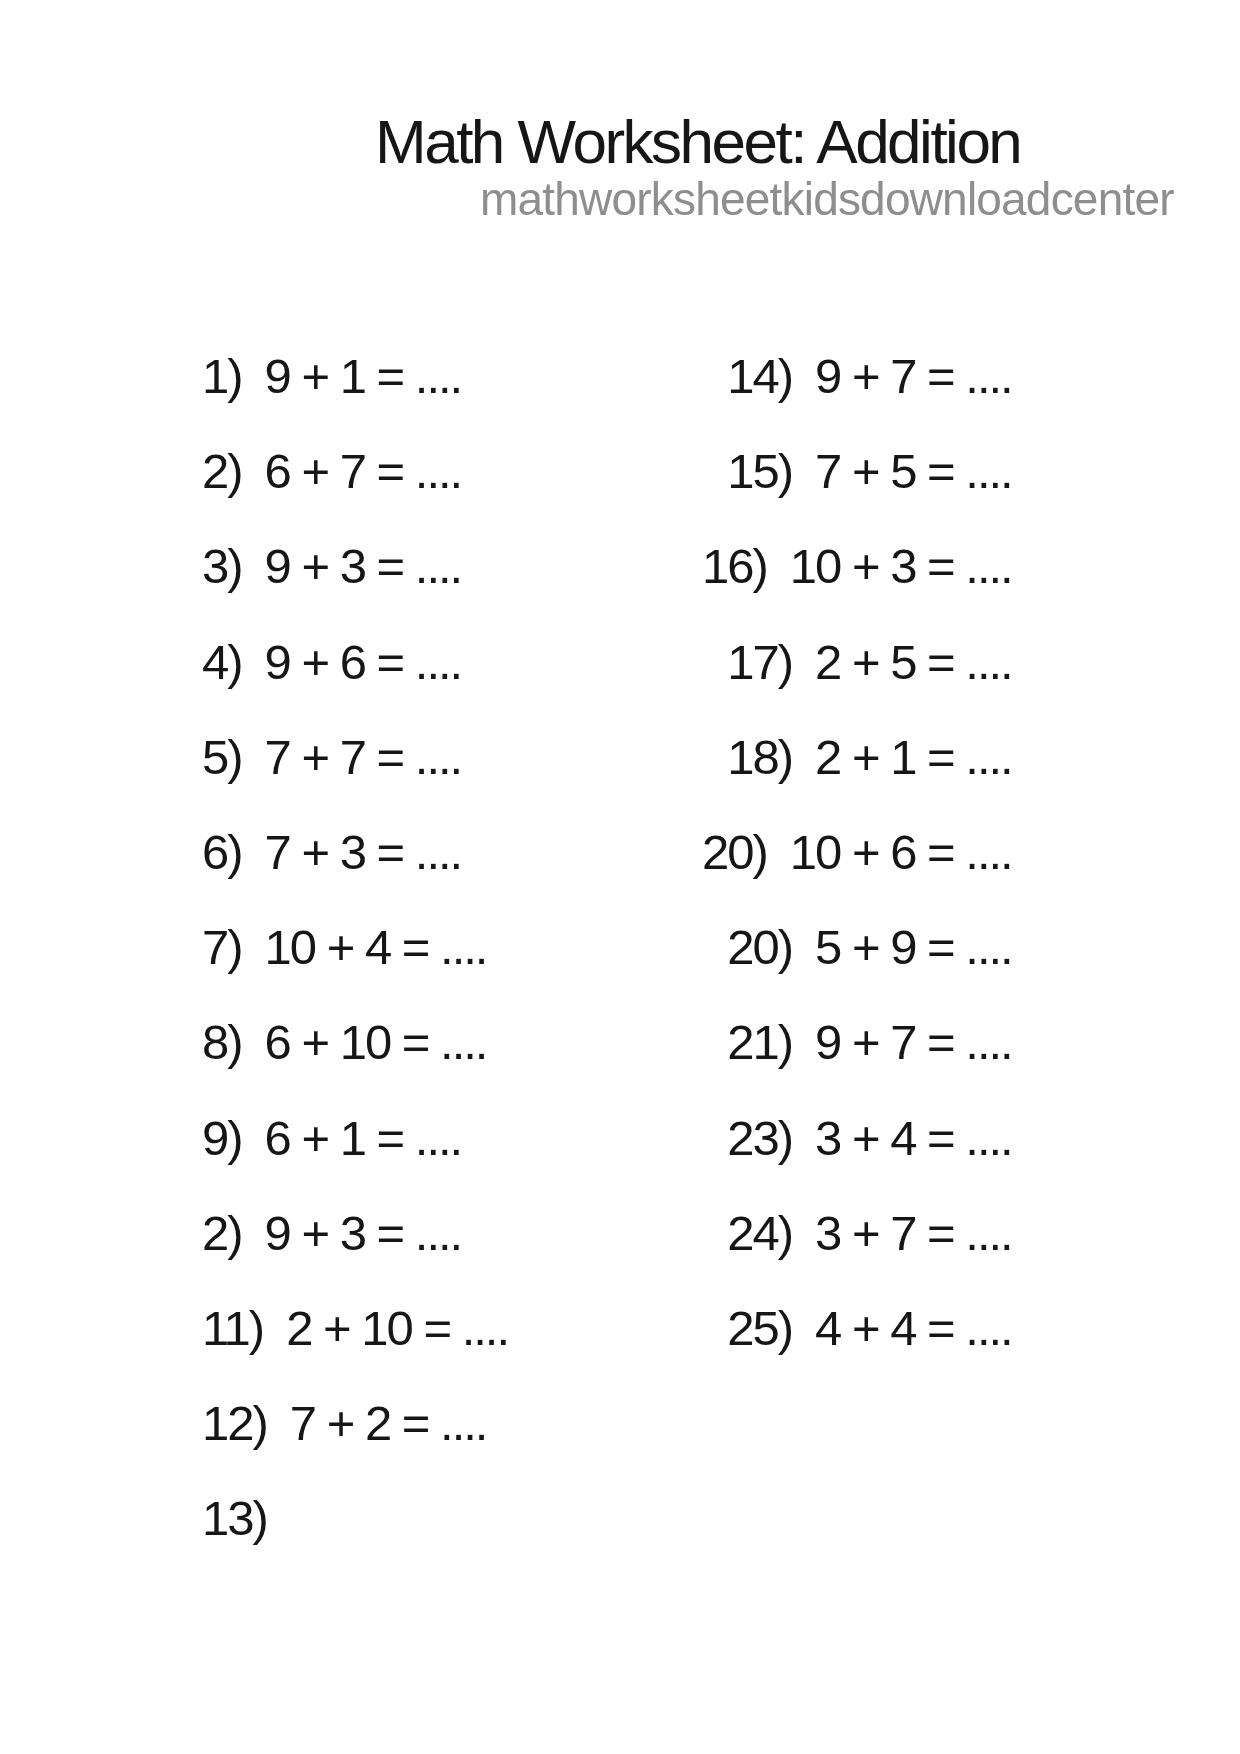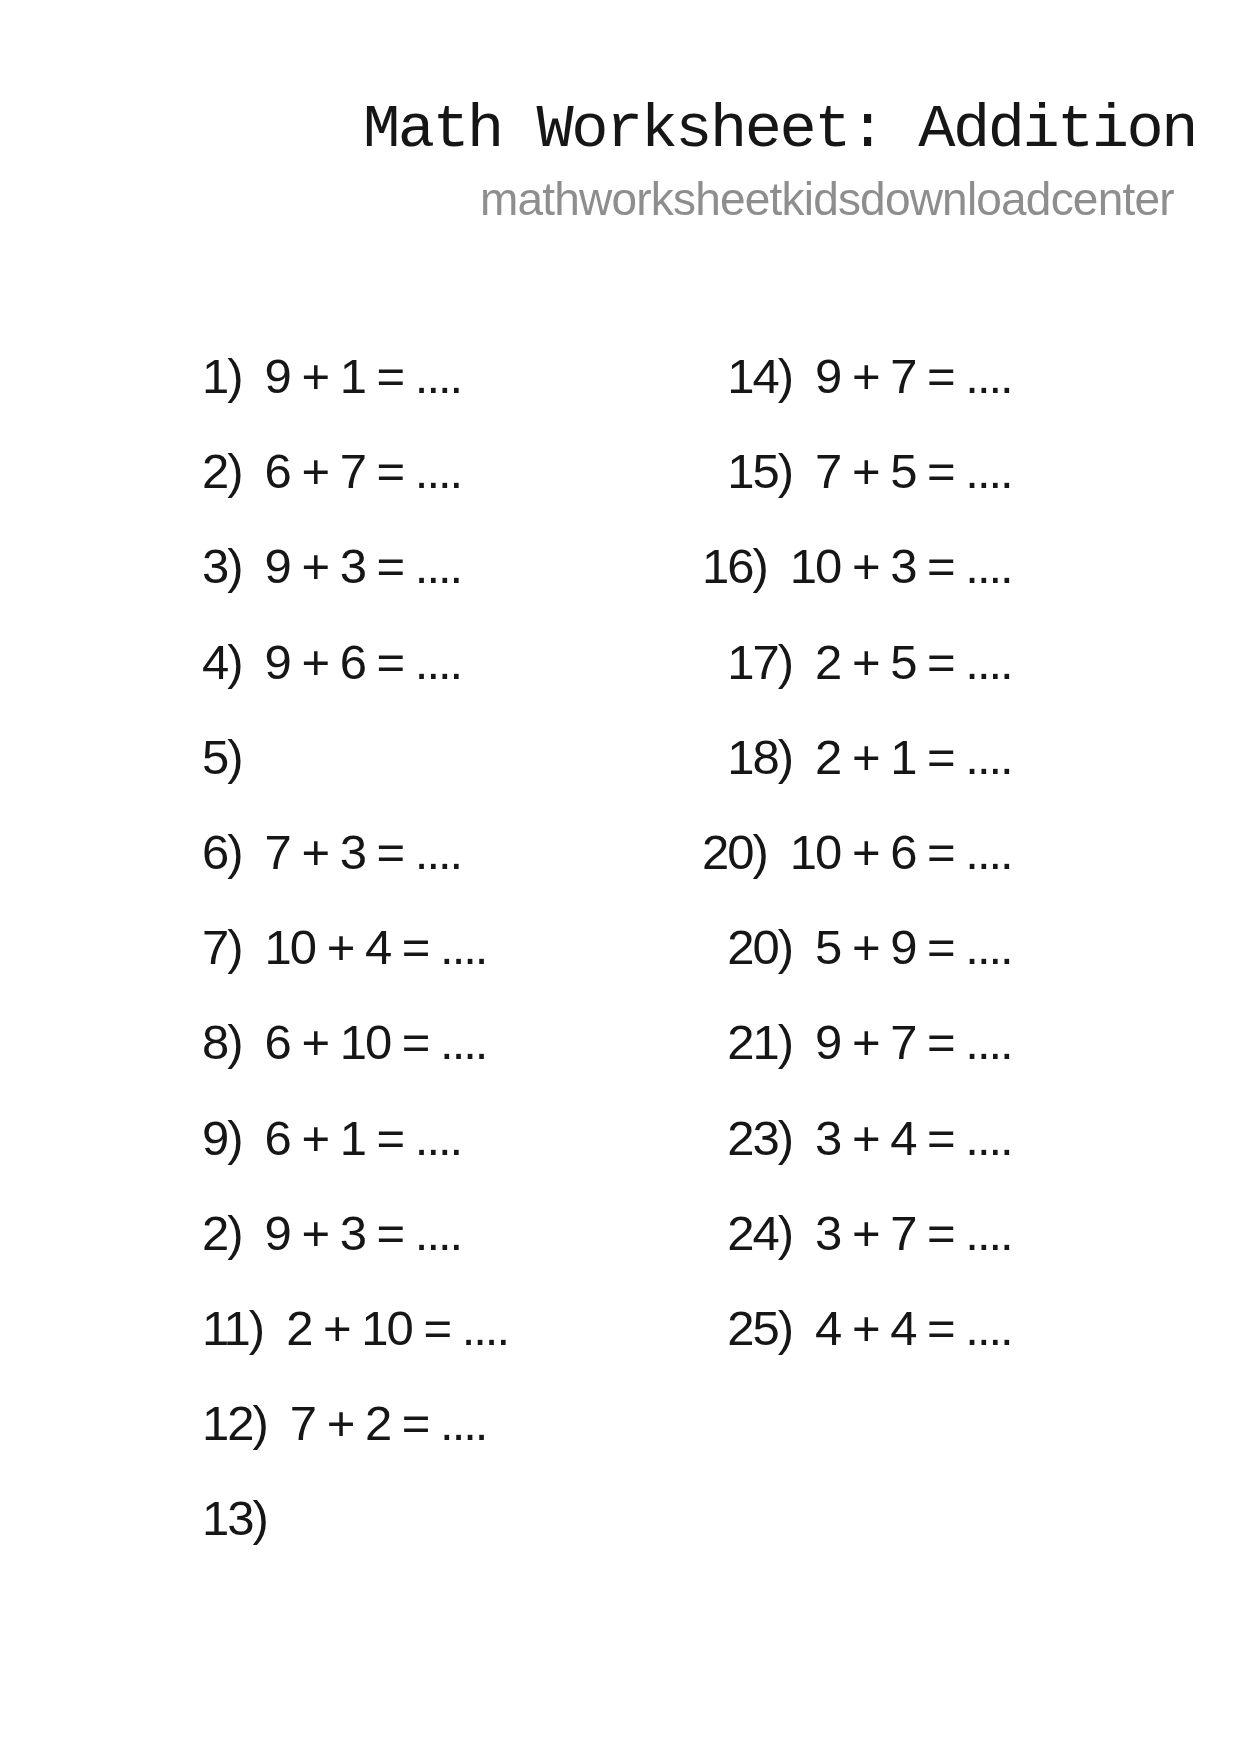--- a/index.html
+++ b/index.html
@@ -15,28 +15,27 @@
   }
   .page{
     position:relative;
     width:1240px;height:1754px;
     background:var(--background);
     overflow:hidden;
   }
   .title{
     position:absolute;
     left:363px;top:99px;
-    margin:0;
+    margin:12px;
     font-size:62px;
     font-weight:400;
     letter-spacing:-2.5px;
     line-height:1;
     color:var(--text);
     white-space:nowrap;
-    font-family:Liberation Mono, monospace;
   }
   .subtitle{
     position:absolute;
     left:468px;top:176px;
     font-size:46px;
     font-weight:400;
     letter-spacing:-0.8px;
     line-height:1;
     color:var(--subtitle);
     white-space:nowrap;
@@ -88,20 +87,21 @@
         <span class="pexpr">9 + 3 = ....</span>
       </div>
 
       <div class="row">
         <span class="plabel">4)</span>
         <span class="pexpr">9 + 6 = ....</span>
       </div>
 
       <div class="row">
         <span class="plabel">5)</span>
+        <span class="pexpr">7 + 7 = ....</span>
       </div>
 
       <div class="row">
         <span class="plabel">6)</span>
         <span class="pexpr">7 + 3 = ....</span>
       </div>
 
       <div class="row">
         <span class="plabel">7)</span>
         <span class="pexpr">10 + 4 = ....</span>

